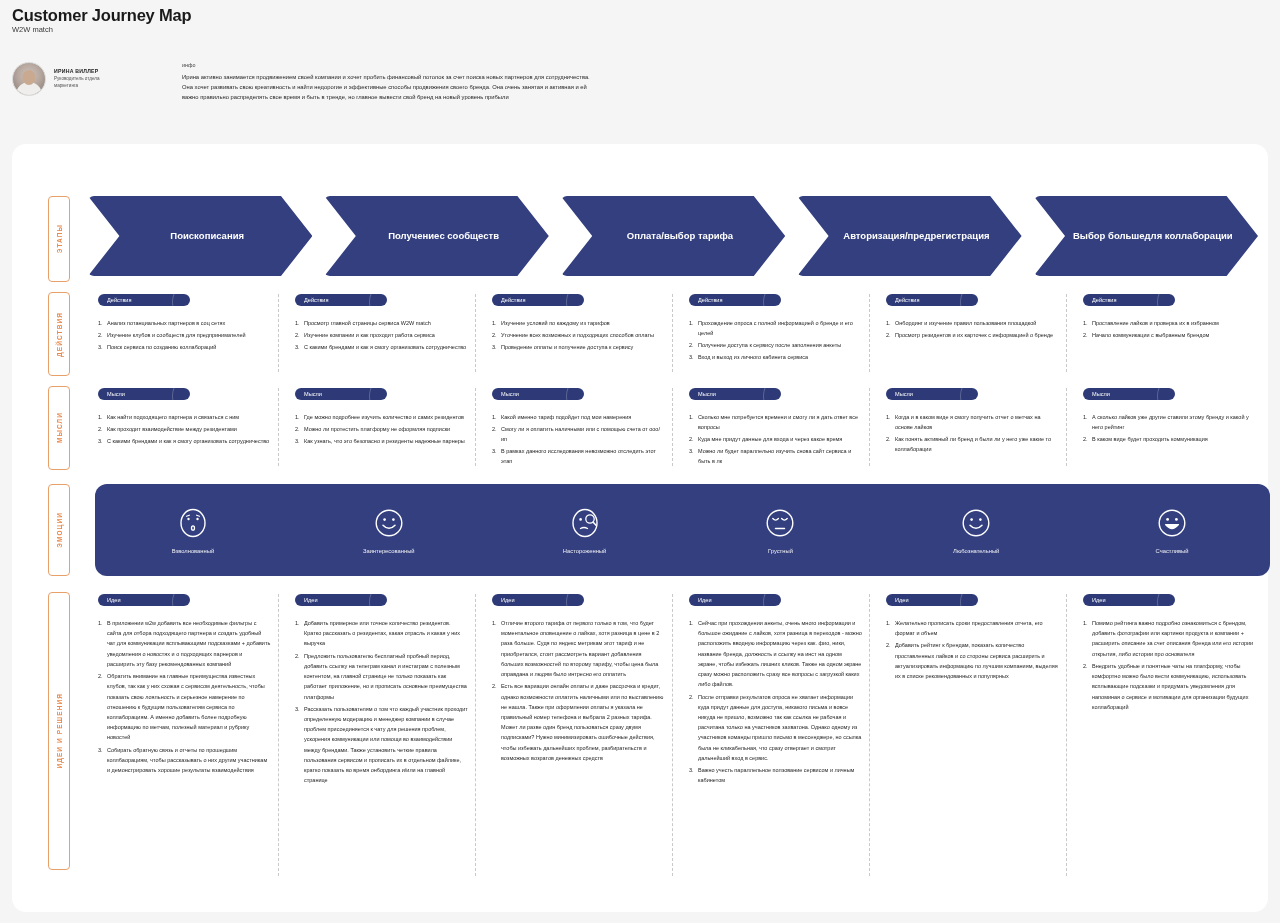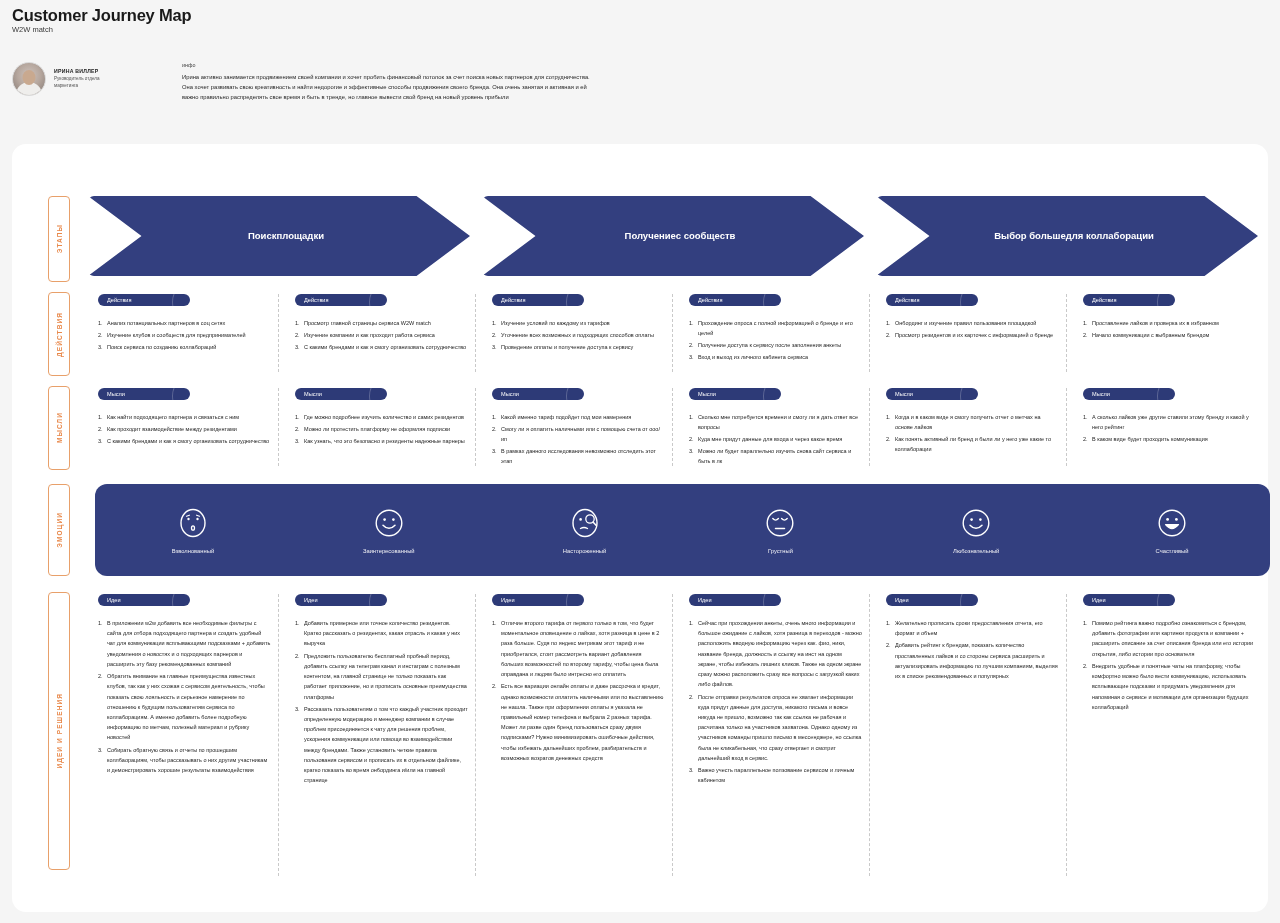--- a/index.html
+++ b/index.html
@@ -174,35 +174,51 @@
     </div>
   <div class="rail" id="rail-ideas">
     <span>ИДЕИ И РЕШЕНИЯ</span>
     </div>
 
   <div class="cols" id="stages-row">
       <div class="col">
         <div class="chev-wrap">
           <div class="chev">
             <div>Поиск</div>
-            <div>площадки</div>
+            <div>описания</div>
           </div>
         </div>
       </div>
       <div class="col">
         <div class="chev-wrap">
           <div class="chev">
             <div>Получение</div>
             <div>с сообществ</div>
           </div>
         </div>
       </div>
       <div class="col">
         <div class="chev-wrap">
           <div class="chev">
+            <div>Оплата/</div>
+            <div>выбор тарифа</div>
+          </div>
+        </div>
+      </div>
+      <div class="col">
+        <div class="chev-wrap">
+          <div class="chev">
+            <div>Авторизация/</div>
+            <div>предрегистрация</div>
+          </div>
+        </div>
+      </div>
+      <div class="col">
+        <div class="chev-wrap">
+          <div class="chev">
             <div>Выбор больше</div>
             <div>для коллаборации</div>
           </div>
         </div>
       </div>
     </div>
 
   <div class="cols" id="actions-row">
       <div class="col">
         <div class="cell divided"><div class="pill">Действия</div><ol class="lst">

